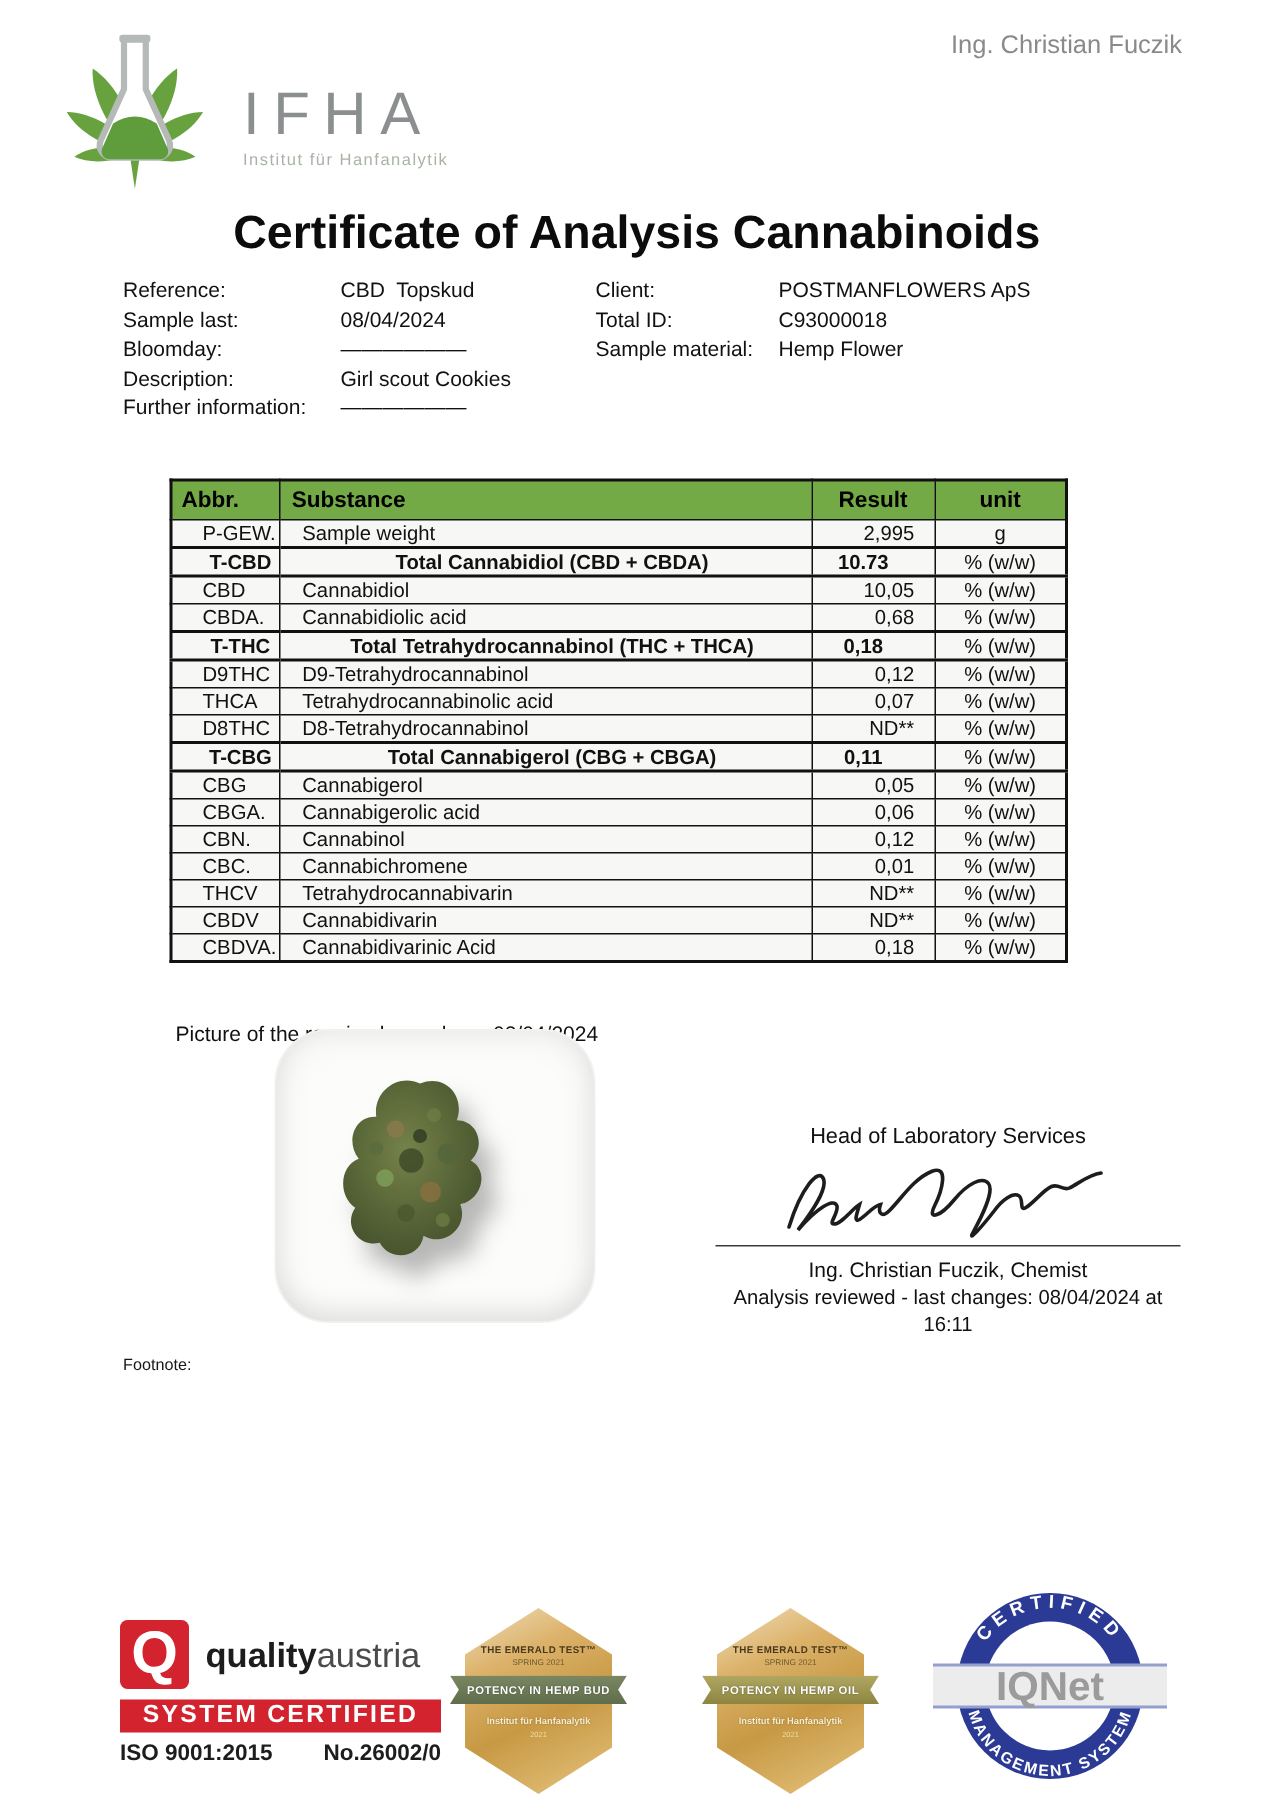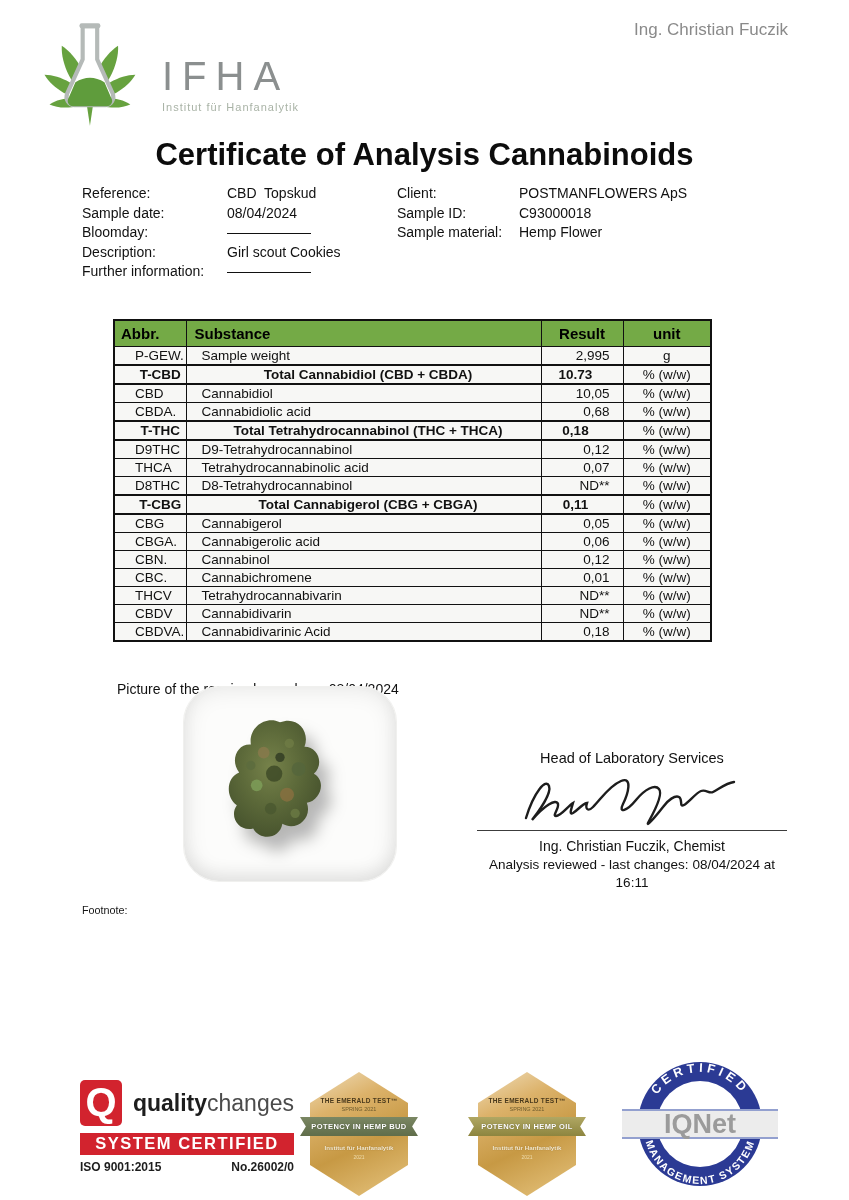--- a/index.html
+++ b/index.html
@@ -73,21 +73,21 @@
   
   .badge-qa { position:absolute; left:80px; top:1080px; width:214px; }
   .qa-top { display:flex; align-items:center; }
   .qa-q { width:46px; height:46px; background:#d2232e; color:#fff; font-weight:bold;
           font-size:40px; line-height:44px; text-align:center; border-radius:5px; }
   .qa-brand { margin-left:11px; font-size:23px; color:#1d1d1d; }
   .qa-brand .b1 { font-weight:bold; }
   .qa-brand .b2 { font-weight:normal; color:#4b4b4b; }
   .qa-bar { margin-top:7px; background:#d2232e; color:#fff; font-weight:bold;
             text-align:center; font-size:16.5px; letter-spacing:1.5px; padding:1px 0 2px 0; }
-  .qa-iso { display:flex; justify-content:space-between; font-weight:bold; font-size:12px;
+  .qa-iso { display:flex; justify-content:space-between; font-weight:bold; font-size:15px;
             margin-top:5px; color:#1d1d1d; }
 
   .badge-emerald { position:absolute; top:1072px; width:118px; height:124px; }
   .be-bud { left:300px; } .be-oil { left:468px; }
   .hex { position:absolute; left:10px; top:0; width:98px; height:124px;
          background:linear-gradient(155deg,#f0debc 0%,#dcb26a 28%,#c79944 58%,#e7c univers 0%); 
          background:linear-gradient(155deg,#f0debc 0%,#dcb26a 28%,#c79944 58%,#e6c47f 100%);
          clip-path:polygon(50% 0%,100% 25%,100% 75%,50% 100%,0% 75%,0% 25%); }
   .hex-title { position:absolute; top:25px; width:100%; text-align:center;
                font-size:6.5px; font-weight:bold; color:#49391c; letter-spacing:.3px; }
@@ -143,21 +143,21 @@
   </div>
 
   <h1 class="title">Certificate of Analysis Cannabinoids</h1>
 
   <div class="info-left">
     <div class="info-row normal-row">
         <span class="info-label">Reference:</span>
         <span class="info-value">CBD  Topskud</span>
       </div>
       <div class="info-row normal-row">
-        <span class="info-label">Sample date:</span>
+        <span class="info-label">Sample last:</span>
         <span class="info-value">08/04/2024</span>
       </div>
       <div class="info-row normal-row">
         <span class="info-label">Bloomday:</span>
         <span class="info-value">——————</span>
       </div>
       <div class="info-row normal-row">
         <span class="info-label">Description:</span>
         <span class="info-value">Girl scout Cookies</span>
       </div>
@@ -165,21 +165,21 @@
         <span class="info-label">Further information:</span>
         <span class="info-value">——————</span>
       </div>
   </div>
   <div class="info-right">
     <div class="info-row normal-row">
         <span class="info-label">Client:</span>
         <span class="info-value">POSTMANFLOWERS ApS</span>
       </div>
       <div class="info-row normal-row">
-        <span class="info-label">Sample ID:</span>
+        <span class="info-label">Total ID:</span>
         <span class="info-value">C93000018</span>
       </div>
       <div class="info-row normal-row">
         <span class="info-label">Sample material:</span>
         <span class="info-value">Hemp Flower</span>
       </div>
   </div>
 
   <table class="coa-table">
     <thead>
@@ -333,21 +333,21 @@
     <div class="fn-line"></div>
       <div class="fn-line"></div>
       <div class="fn-line"></div>
       <div class="fn-line"></div>
       <div class="fn-line"></div>
   </div>
 
   <div class="badge-qa">
     <div class="qa-top">
       <div class="qa-q">Q</div>
-      <div class="qa-brand"><span class="b1">quality</span><span class="b2">changes</span></div>
+      <div class="qa-brand"><span class="b1">quality</span><span class="b2">austria</span></div>
     </div>
     <div class="qa-bar">SYSTEM CERTIFIED</div>
     <div class="qa-iso">
       <span>ISO 9001:2015</span>
       <span>No.26002/0</span>
     </div>
   </div>
 
   <div class="badge-emerald be-bud">
     <div class="hex"></div>

